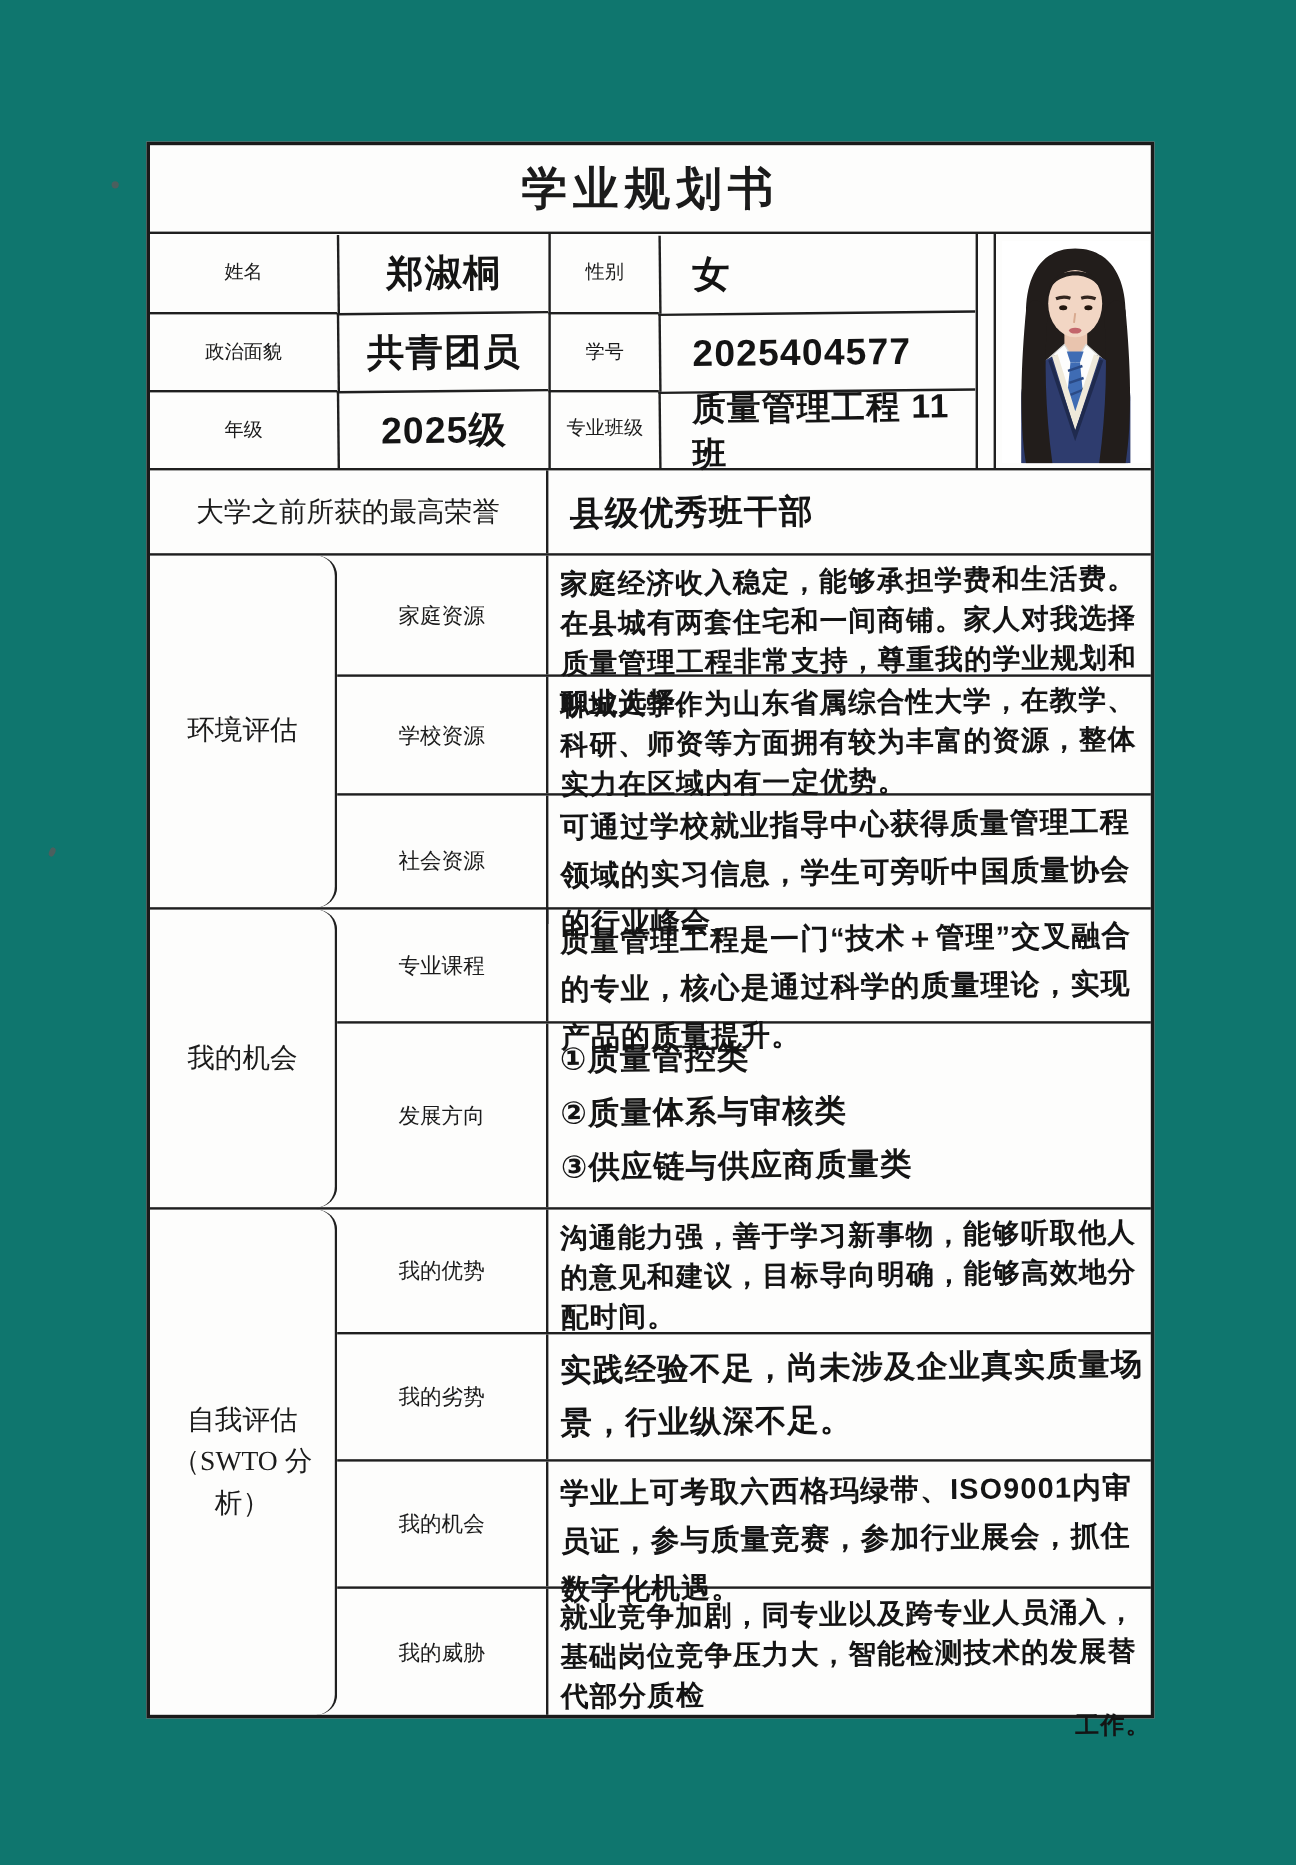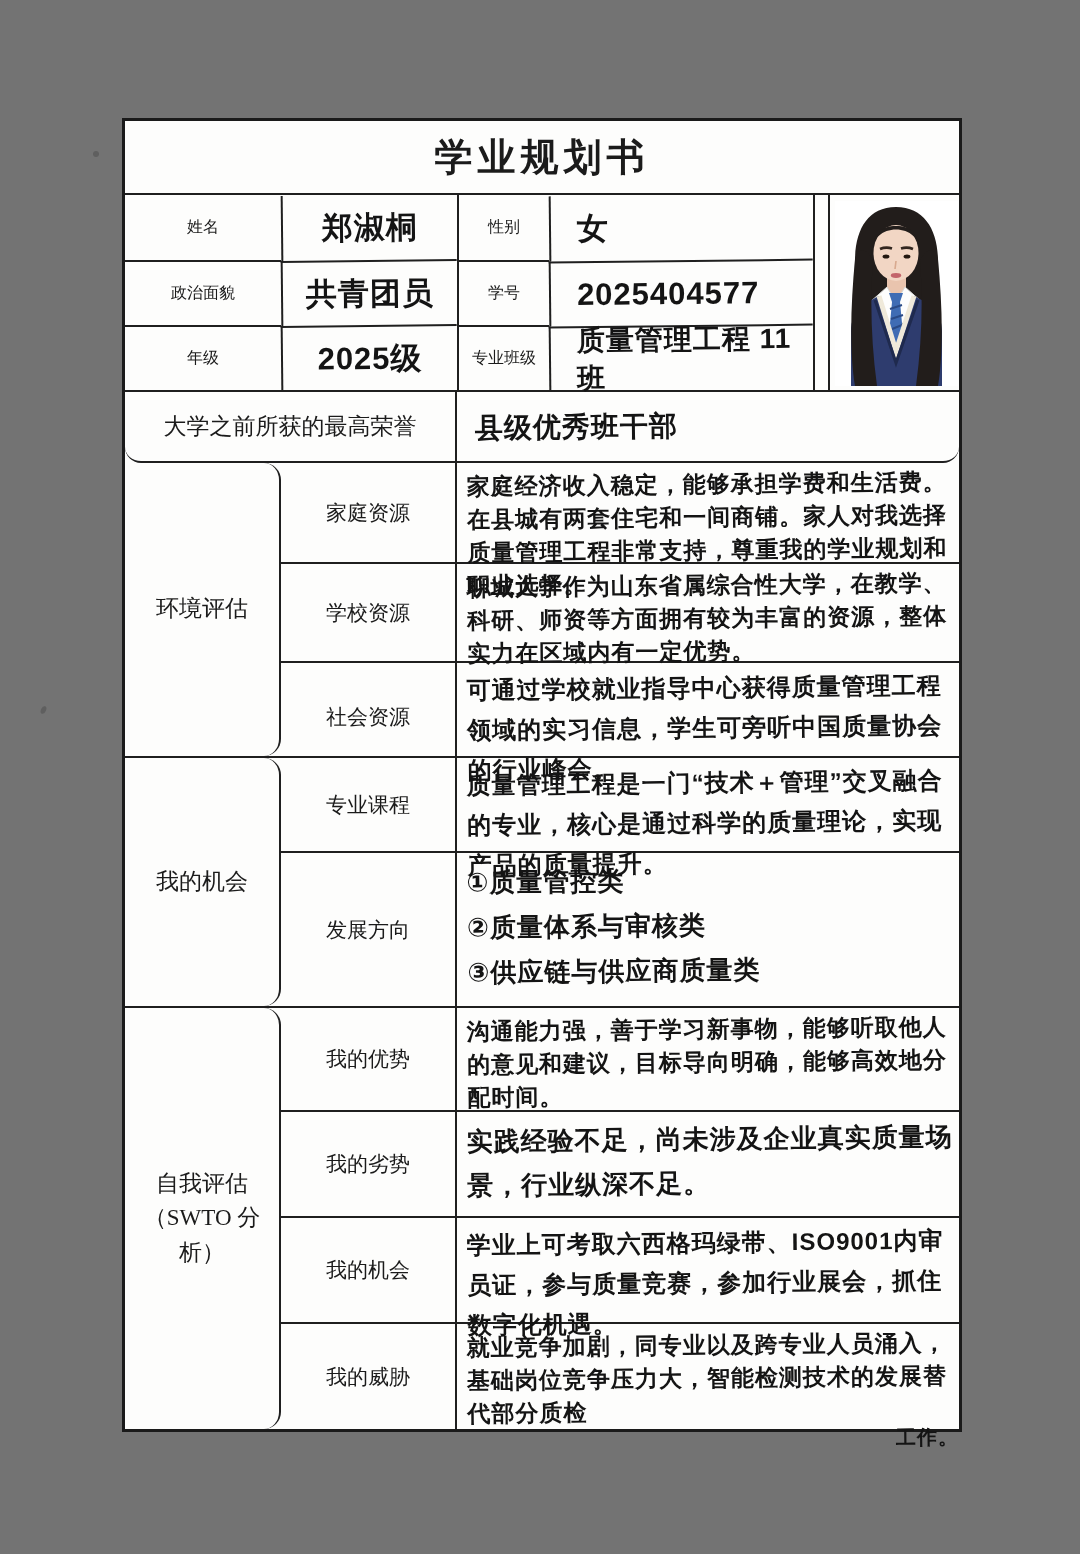--- a/index.html
+++ b/index.html
@@ -2,21 +2,21 @@
 <html><head>
 <meta charset="utf-8">
 <style>
   html,body{margin:0;padding:0;}
   body{
     width:1080px;height:1554px;position:relative;overflow:hidden;
     background:#fbfbf9;
     font-family:"Liberation Serif","DejaVu Serif",serif;
     color:#1b1b1b;
   }
-  .sheet{position:absolute;inset:0;background:#737373;}
+  .sheet{position:absolute;inset:0;background:#0f766e;}
   .form-table{
     position:absolute;left:122px;top:118px;width:840px;height:1314px;
     border:3px solid #1a1a1a;box-sizing:border-box;background:#fdfdfc;
     display:flex;flex-direction:column;
   }
   
   .title-row{
     height:80px;border-bottom:2px solid #1f1f1f;box-sizing:border-box;
     display:flex;align-items:center;justify-content:center;
     font-size:38px;font-weight:bold;letter-spacing:5px;
@@ -48,40 +48,40 @@
   .photo-frame{margin:4px 1px 2px 15px;background:#ffffff;line-height:0;}
   
   .hw{
     font-family:"Liberation Sans","DejaVu Sans",sans-serif;
     font-weight:700;color:#141414;letter-spacing:1px;
     transform:rotate(-0.6deg);
   }
   .hw-lg{font-size:31px;}
   .hw-md{font-size:28px;}
   
-  .honor-row{height:76px;box-sizing:border-box;border-bottom:2px solid #1f1f1f;display:flex;border-radius:16px;}
+  .honor-row{height:76px;box-sizing:border-box;border-bottom:2px solid #1f1f1f;display:flex;}
   .honor-label{
     width:332px;box-sizing:border-box;border-right:2px solid #1f1f1f;
     display:flex;align-items:center;justify-content:center;font-size:23px;
   }
   .honor-value{flex:1;display:flex;align-items:center;padding-left:18px;}
   
   .section{display:flex;box-sizing:border-box;border-bottom:2px solid #1f1f1f;}
   .section:last-child{border-bottom:none;}
   .sec-label{
     width:156px;box-sizing:border-box;border-right:2px solid #1f1f1f;
     display:flex;align-items:center;justify-content:center;
     font-size:23px;text-align:center;white-space:pre-line;line-height:1.5;border-radius:17px;
   }
   .sec-body{flex:1;display:flex;flex-direction:column;}
   .srow{display:flex;box-sizing:border-box;border-bottom:2px solid #1f1f1f;}
   .srow:last-child{border-bottom:none;}
   .sub-label{
     width:176px;box-sizing:border-box;border-right:2px solid #1f1f1f;
-    display:flex;align-items:center;justify-content:center;font-size:21px;
+    display:flex;align-items:center;justify-content:center;font-size:18px;
   }
   .content{
     flex:1;box-sizing:border-box;padding:5px 2px 0 10px;
     white-space:pre-line;overflow:visible;
   }
   .t23{font-size:23px;line-height:33px;}
   .t24{font-size:24px;line-height:40px;}
   .t26{font-size:26px;line-height:45px;}
   .t26b{font-size:26px;line-height:44px;}
   

